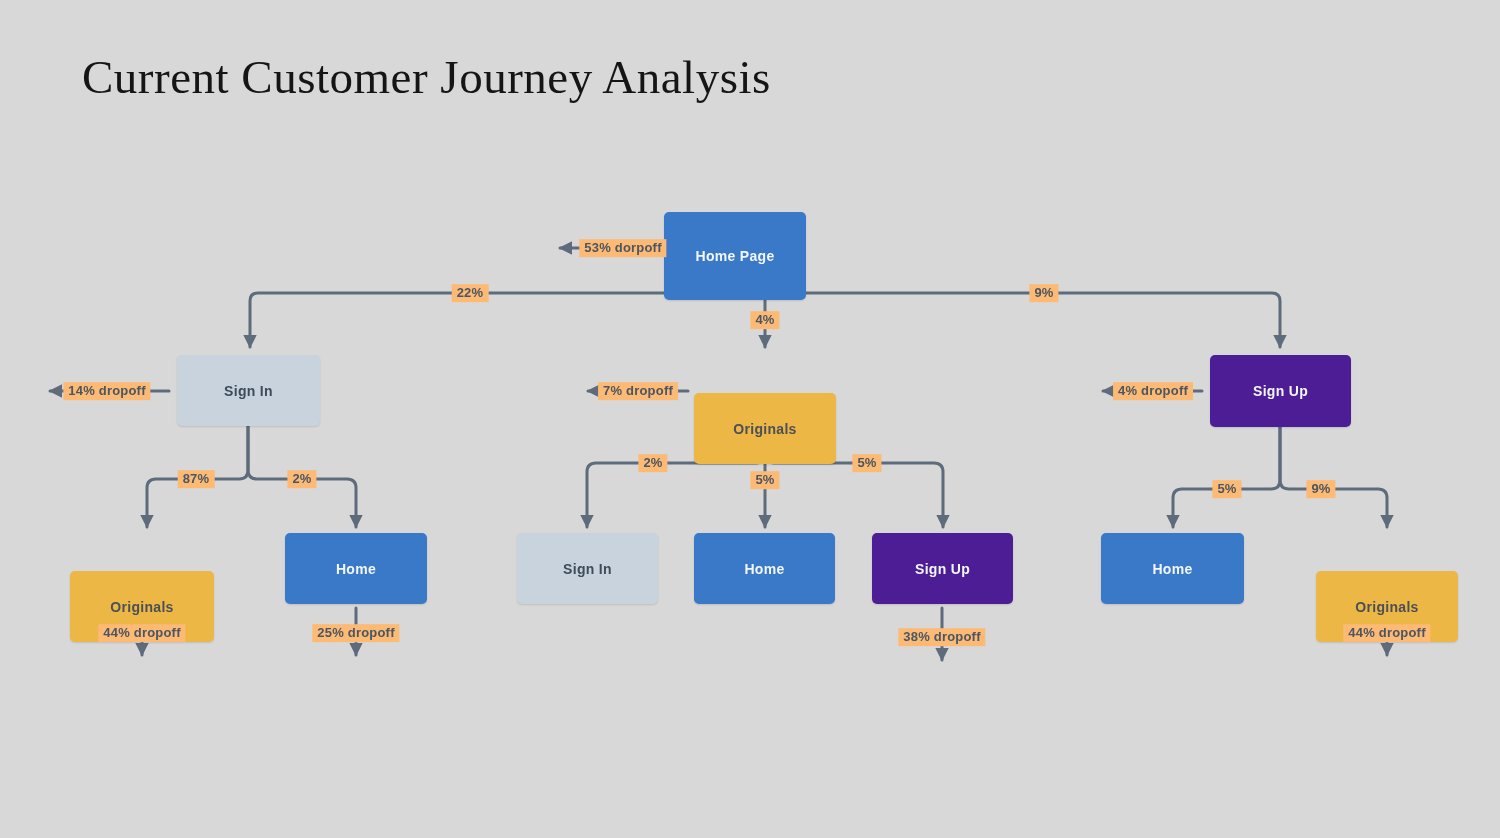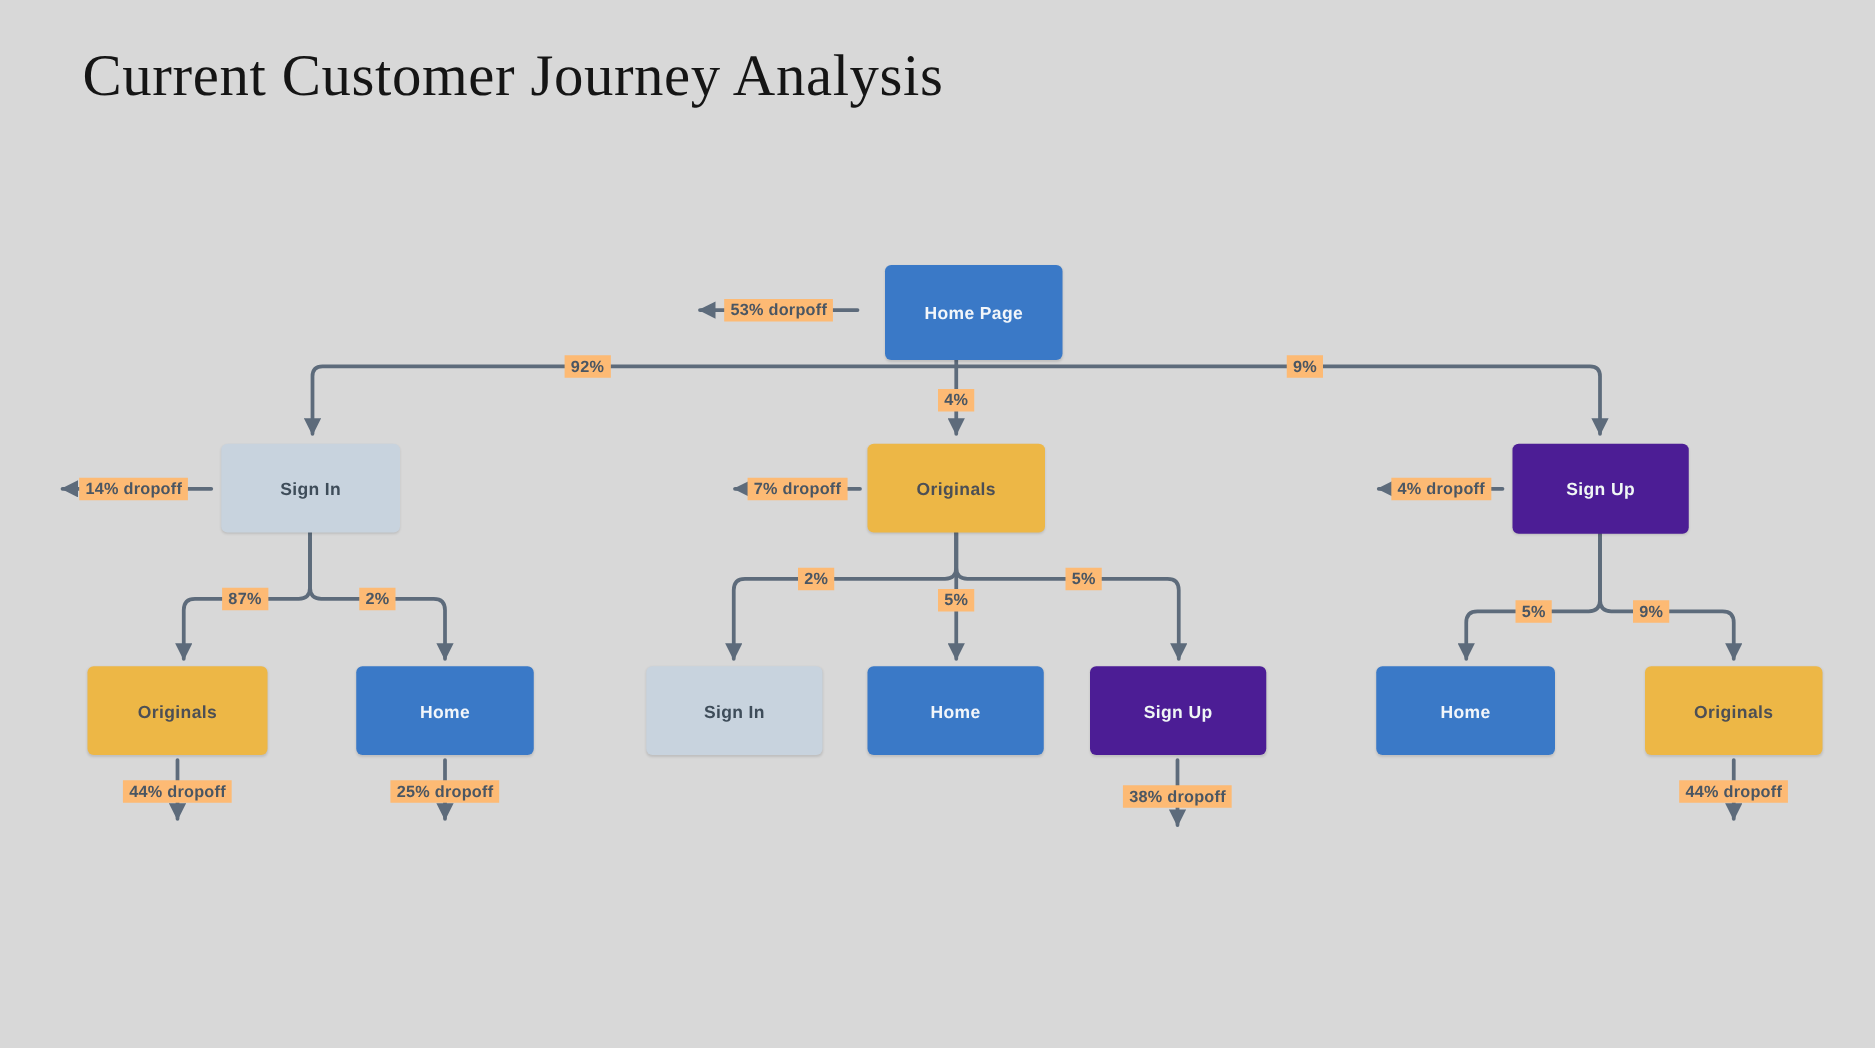--- a/index.html
+++ b/index.html
@@ -2,34 +2,34 @@
 <html><head>
 <meta charset="utf-8">
 <style>
   html,body { margin:0; padding:0; }
   .stage {
     position:relative; width:1500px; height:838px;
     background:#D8D8D8; overflow:hidden;
     font-family:"Liberation Sans", sans-serif;
   }
   .title {
-    position:absolute; left:66px; top:34px; margin:0;
+    position:absolute; left:66px; top:34px; margin:16px;
     font-family:"Liberation Serif", serif;
     font-size:47px; font-weight:500; color:#151515; letter-spacing:0.5px;
     white-space:nowrap;
   }
   svg.connectors { position:absolute; left:0; top:0; z-index:1; }
   .node {
     position:absolute; z-index:2; border-radius:5px;
     display:flex; align-items:center; justify-content:center;
     font-size:14px; font-weight:bold; letter-spacing:0.3px;
     box-shadow:0 1px 2px rgba(0,0,0,0.12);
   }
   .node.blue   { background:#3A79C7; color:#F2F6FA; }
-  .node.yellow { background:#EDB746; color:#4C4F55; }
+  .node.yellow { background:#EDB746; color:#4C4F55;margin-top:38px; }
   .node.teal   { background:#4c1d95; color:#F0F7F5; }
   .node.light  { background:#C8D3DE; color:#3E4C59;text-align:center; }
   .lbl {
     position:absolute; z-index:3; transform:translate(-50%,-50%);
     background:#fdba74; color:#4A5663;
     font-size:13px; font-weight:bold; white-space:nowrap;
     padding:1px 5px; line-height:1.2; letter-spacing:0.2px;
   }
 </style>
 </head>
@@ -66,21 +66,21 @@
       <path d="M1280 427 L1280 480 Q1280 489 1271 489 L1182 489 Q1173 489 1173 498 L1173 527" marker-end="url(#arr)"></path>
       <path d="M1280 427 L1280 480 Q1280 489 1289 489 L1378 489 Q1387 489 1387 498 L1387 527" marker-end="url(#arr)"></path>
 
       <path d="M142 608 L142 655" marker-end="url(#arr)"></path>
       <path d="M356 608 L356 655" marker-end="url(#arr)"></path>
       <path d="M942 608 L942 660" marker-end="url(#arr)"></path>
       <path d="M1387 608 L1387 655" marker-end="url(#arr)"></path>
     </g>
   </svg>
 
-  <div class="node blue" style="left:708px;top:212px;width:142px;height:76px">
+  <div class="node blue" style="left:664px;top:212px;width:142px;height:88px">
     <span>Home Page</span>
   </div>
 
   <div class="node light" style="left:177px;top:355px;width:143px;height:71px">
     <span>Sign In</span>
   </div>
   <div class="node yellow" style="left:694px;top:355px;width:142px;height:71px">
     <span>Originals</span>
   </div>
   <div class="node teal" style="left:1210px;top:355px;width:141px;height:72px">
@@ -102,21 +102,21 @@
   <div class="node teal" style="left:872px;top:533px;width:141px;height:71px">
     <span>Sign Up</span>
   </div>
   <div class="node blue" style="left:1101px;top:533px;width:143px;height:71px">
     <span>Home</span>
   </div>
   <div class="node yellow" style="left:1316px;top:533px;width:142px;height:71px">
     <span>Originals</span>
   </div>
 
-  <span class="lbl" style="left:470px;top:293px">92%</span>
+  <span class="lbl" style="left:470px;top:293px">22%</span>
   <span class="lbl" style="left:765px;top:320px">4%</span>
   <span class="lbl" style="left:1044px;top:293px">9%</span>
   <span class="lbl" style="left:196px;top:479px">87%</span>
   <span class="lbl" style="left:302px;top:479px">2%</span>
   <span class="lbl" style="left:653px;top:463px">2%</span>
   <span class="lbl" style="left:765px;top:480px">5%</span>
   <span class="lbl" style="left:867px;top:463px">5%</span>
   <span class="lbl" style="left:1227px;top:489px">5%</span>
   <span class="lbl" style="left:1321px;top:489px">9%</span>
 

